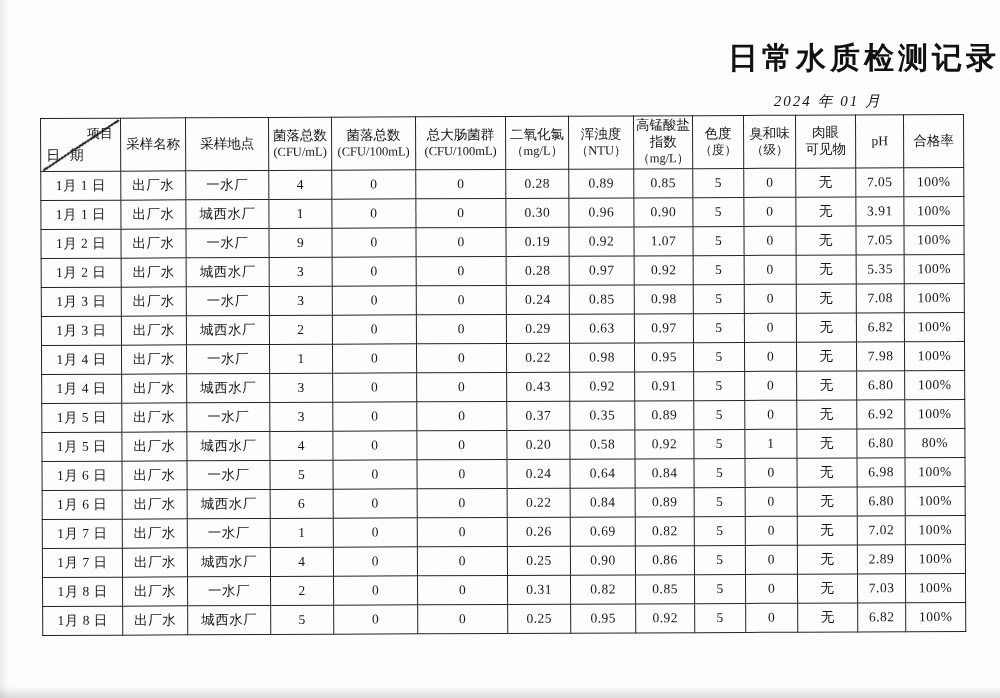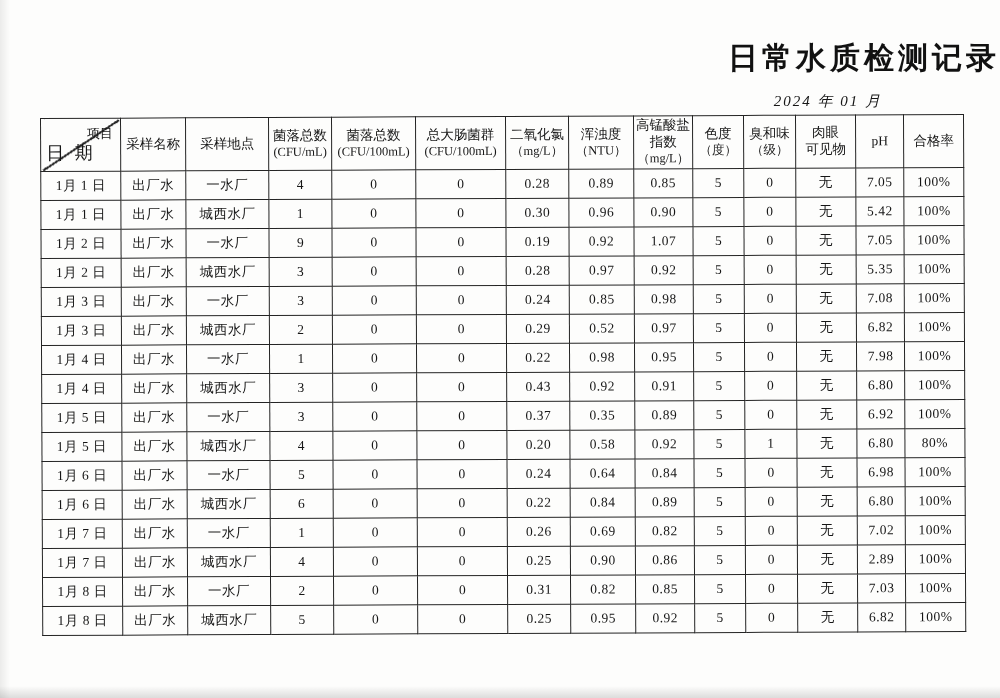--- a/index.html
+++ b/index.html
@@ -62,21 +62,21 @@
   th.corner{
     position:relative;
     background-image:linear-gradient(to bottom right,
       transparent calc(50% - 1px),
       #242424 calc(50% - 1px),
       #242424 calc(50% + 1px),
       transparent calc(50% + 1px));
     border-radius:6px;
   }
   th.corner .corner-top{position:absolute;top:7px;right:7px;font-size:13px;}
-  th.corner .corner-bottom{position:absolute;bottom:7px;left:5px;font-size:18px;letter-spacing:3px;}
+  th.corner .corner-bottom{position:absolute;bottom:7px;left:5px;font-size:14px;letter-spacing:3px;}
   col.c1{width:80px}  col.c2{width:65px}  col.c3{width:83px}  col.c4{width:63px}
   col.c5{width:84px}  col.c6{width:90px}  col.c7{width:63px}  col.c8{width:65px}
   col.c9{width:59px}  col.c10{width:51px} col.c11{width:52px} col.c12{width:60px}
   col.c13{width:48px} col.c14{width:60px}
 </style>
 </head>
 <body>
 
 <div class="page">
   <h1 class="title">日常水质检测记录</h1>
@@ -179,21 +179,21 @@
           <td>城西水厂</td>
           <td>1</td>
           <td>0</td>
           <td>0</td>
           <td>0.30</td>
           <td>0.96</td>
           <td>0.90</td>
           <td>5</td>
           <td>0</td>
           <td>无</td>
-          <td>5.42</td>
+          <td>3.91</td>
           <td>100%</td>
         </tr>
         <tr>
           <td>1月 2 日</td>
           <td>出厂水</td>
           <td>一水厂</td>
           <td>9</td>
           <td>0</td>
           <td>0</td>
           <td>0.19</td>
@@ -238,21 +238,21 @@
           <td>100%</td>
         </tr>
         <tr>
           <td>1月 3 日</td>
           <td>出厂水</td>
           <td>城西水厂</td>
           <td>2</td>
           <td>0</td>
           <td>0</td>
           <td>0.29</td>
-          <td>0.52</td>
+          <td>0.63</td>
           <td>0.97</td>
           <td>5</td>
           <td>0</td>
           <td>无</td>
           <td>6.82</td>
           <td>100%</td>
         </tr>
         <tr>
           <td>1月 4 日</td>
           <td>出厂水</td>

